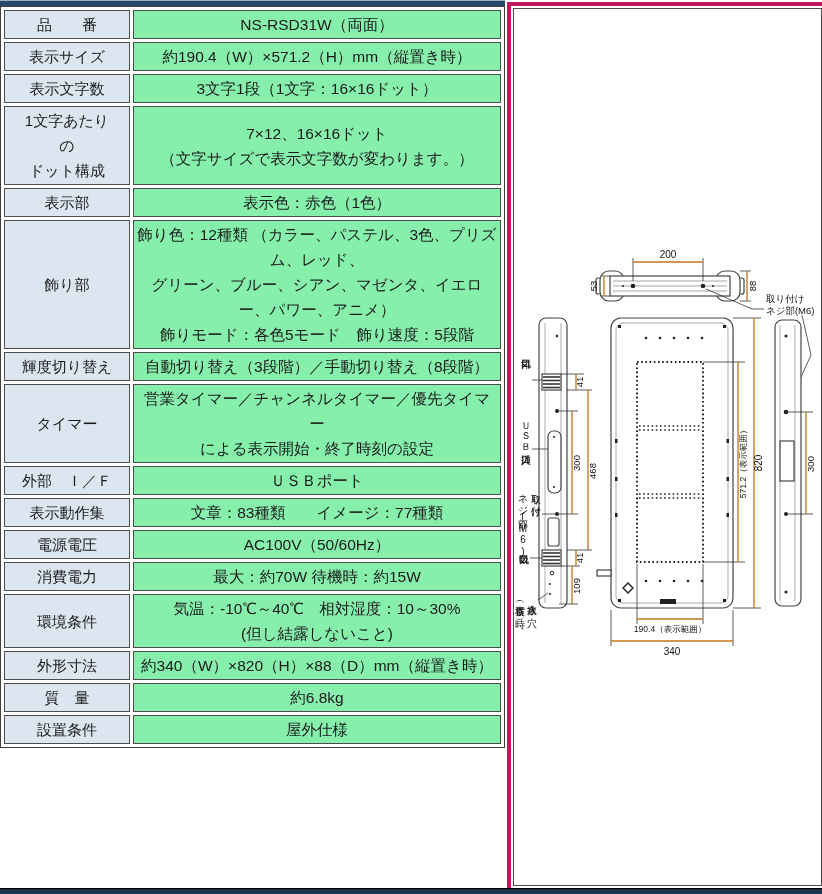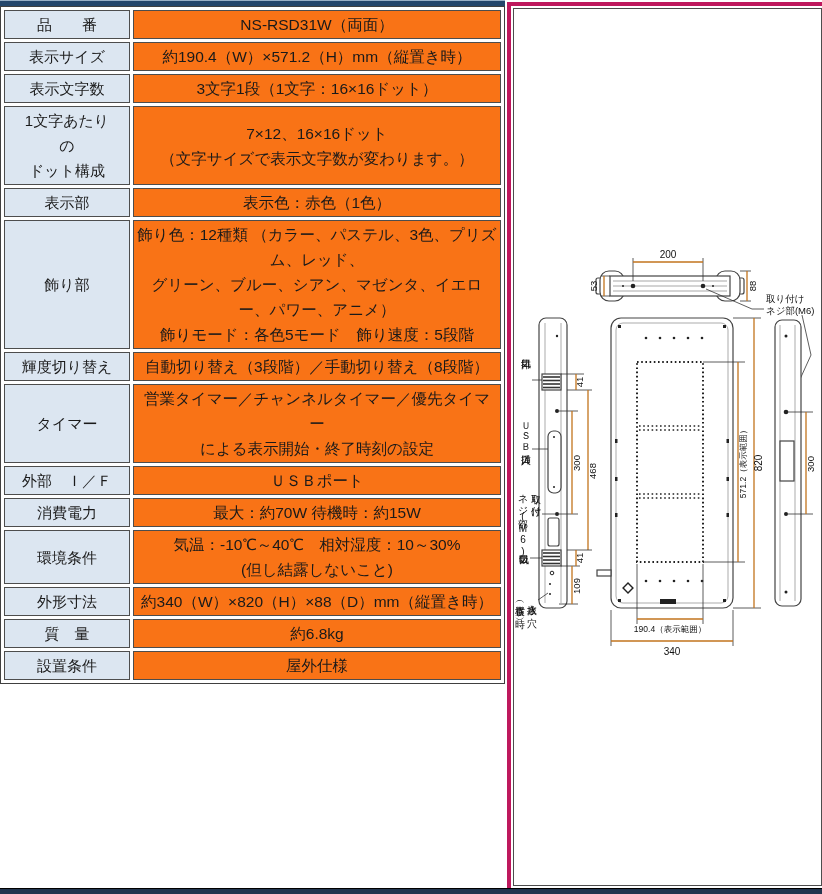--- a/index.html
+++ b/index.html
@@ -11,21 +11,21 @@
   .top-bar{width:505px;height:5px;background:#24466b;border-top:1px solid #9ab0c6;}
   .table-wrap{border:1px solid #404040;width:503px;background:#ffffff;}
   table.spec{border-collapse:separate;border-spacing:3px;width:503px;table-layout:fixed;}
   table.spec th, table.spec td{
     border:1px solid #4d4d4d;
     font-size:15.5px;line-height:25px;
     text-align:center;vertical-align:middle;
     padding:1px 3px;white-space:pre-line;
   }
   table.spec th{width:118px;background:#dce6f1;font-weight:normal;font-size:15px;margin-left:16px;}
-  table.spec td{background:#f97316;}
+  table.spec td{background:#86efac;}
 
   .bottom-bar{position:absolute;left:0;bottom:0;width:822px;height:5px;background:#21344d;border-top:1px solid #000;}
 
   
   .diagram-panel{position:absolute;left:507px;top:2px;width:313px;height:882px;border:4px solid #be185d;background:#fff;}
   .diagram-inner{position:absolute;left:2px;top:2px;right:2px;bottom:2px;border:1px solid #4d4d4d;background:#fff;}
   svg{display:block;}
   svg text{font-family:"Liberation Sans", sans-serif; fill:#111;}
   .dimh{font-size:10px;}
   .dimv{font-size:9.5px;}
@@ -89,20 +89,28 @@
           <tr>
               <th>タイマー</th>
               <td>営業タイマー／チャンネルタイマー／優先タイマー
 による表示開始・終了時刻の設定</td>
             </tr>
           <tr>
               <th>外部　Ｉ／Ｆ</th>
               <td>ＵＳＢポート</td>
             </tr>
           <tr>
+              <th>表示動作集</th>
+              <td>文章：83種類　　イメージ：77種類</td>
+            </tr>
+          <tr>
+              <th>電源電圧</th>
+              <td>AC100V（50/60Hz）</td>
+            </tr>
+          <tr>
               <th>消費電力</th>
               <td>最大：約70W 待機時：約15W</td>
             </tr>
           <tr>
               <th>環境条件</th>
               <td>気温：-10℃～40℃　相対湿度：10～30%
 (但し結露しないこと)</td>
             </tr>
           <tr>
               <th>外形寸法</th>

